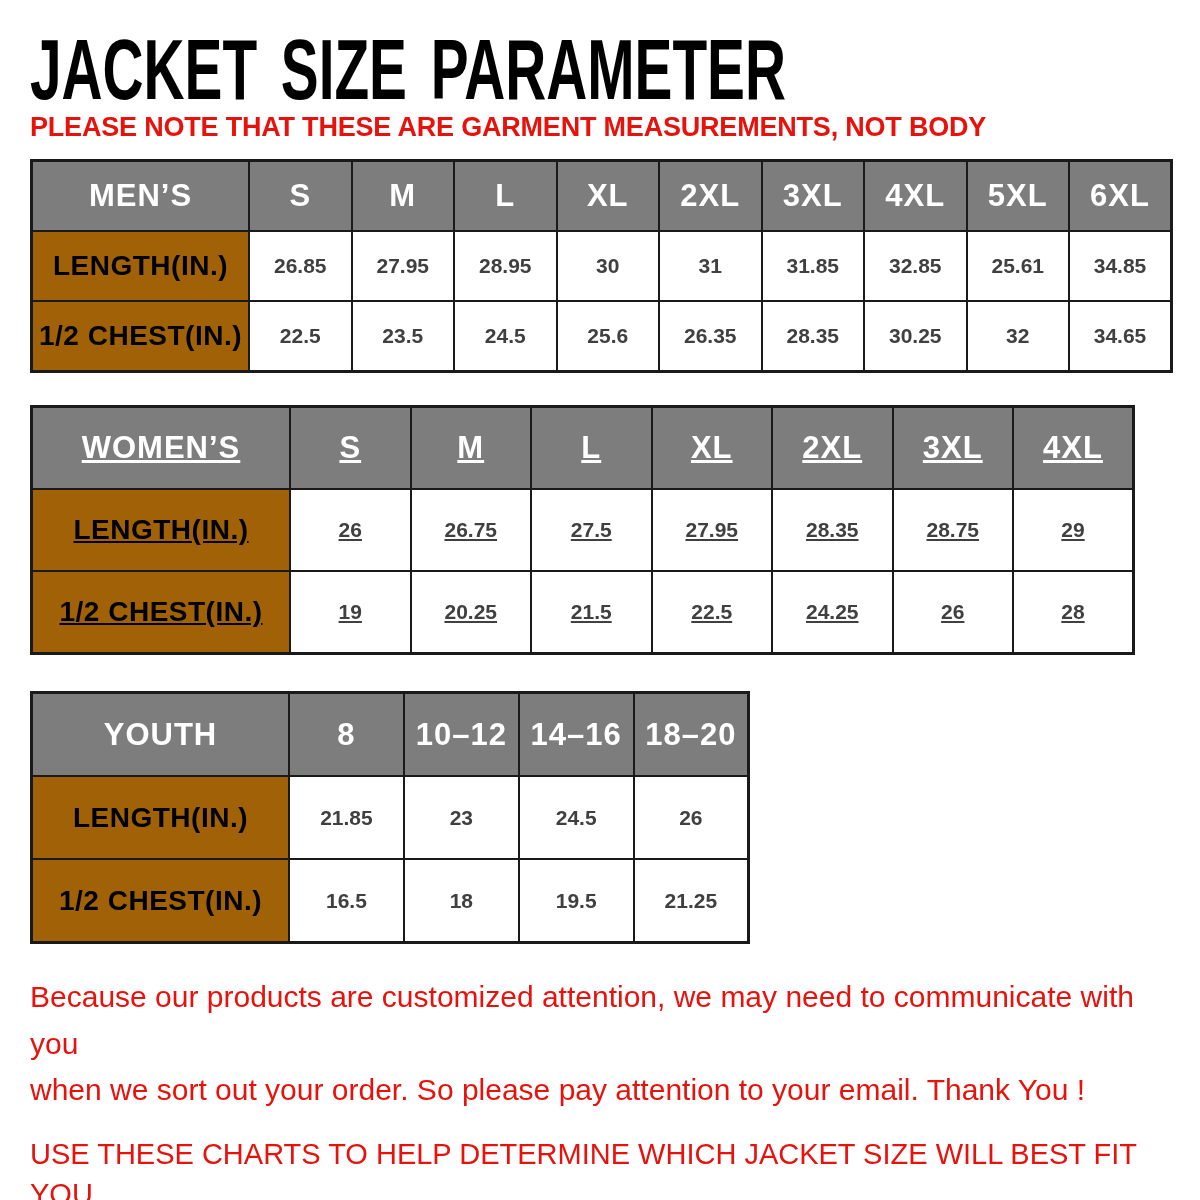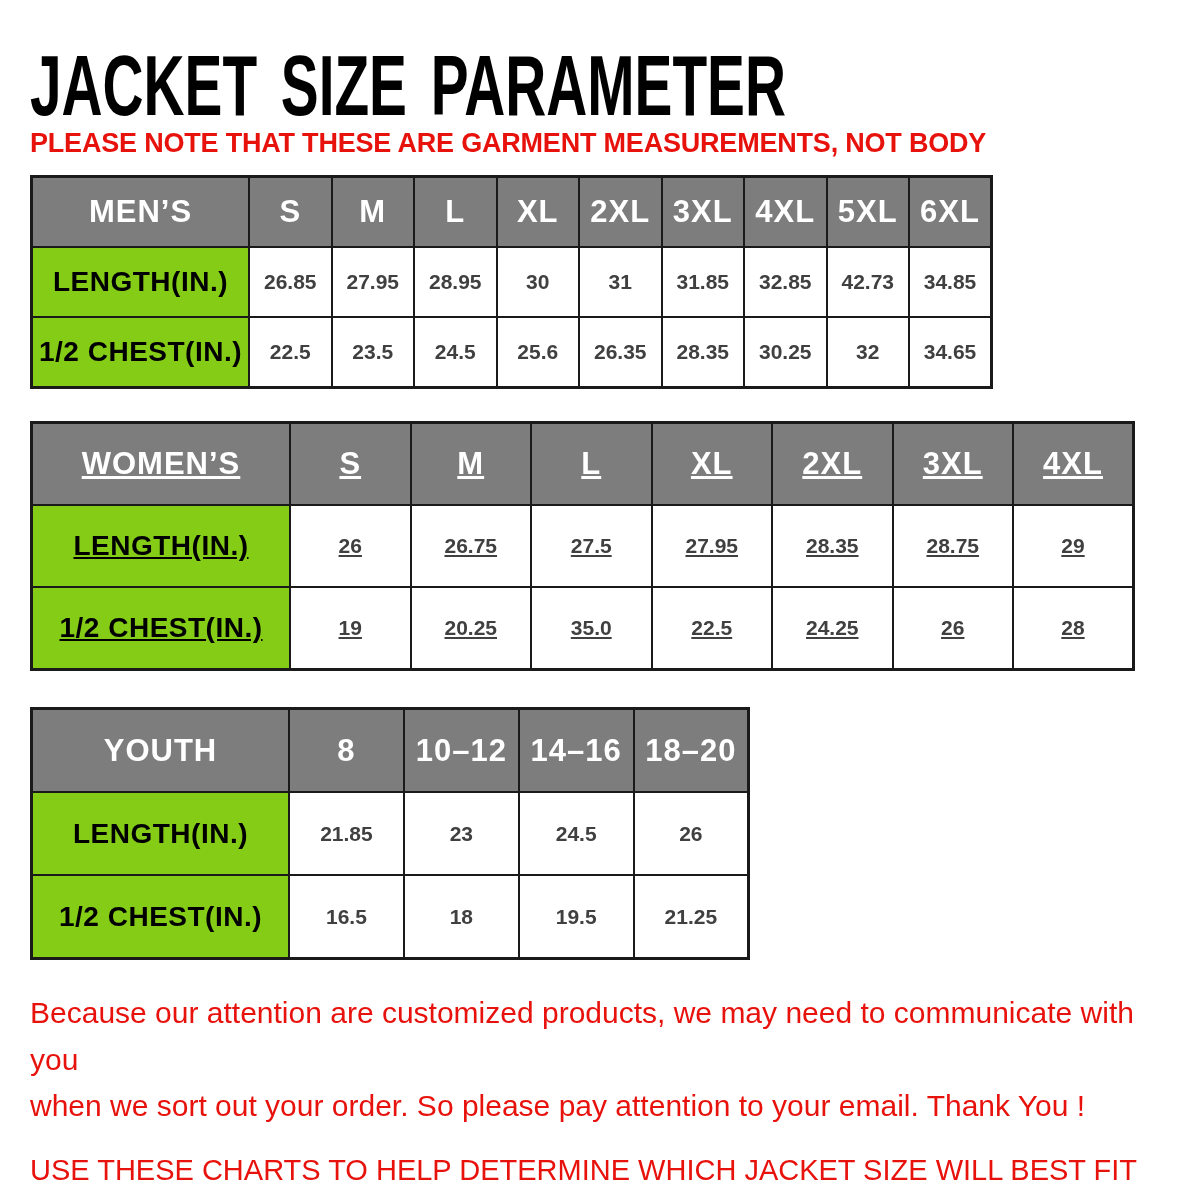--- a/index.html
+++ b/index.html
@@ -18,21 +18,20 @@
   }
   .page {
     padding: 26px 20px 0 30px;
     width: 1150px;
   }
   
   .title-wrap {
     height: 68px;
     margin-bottom: 14px;
     white-space: nowrap;
-    margin-top: 16px;
   }
   .title-text {
     display: inline-block;
     font-size: 86px;
     line-height: 1;
     font-weight: bold;
     color: #000;
     letter-spacing: 0px;
     word-spacing: 0.14em;
     transform: scaleX(0.66);
@@ -61,33 +60,33 @@
     overflow: hidden;
   }
   .size-table thead th {
     background: var(--gray);
     color: #ffffff;
     font-size: 31px;
     font-weight: bold;
     letter-spacing: 1px;
   }
   .size-table tbody th.row-label {
-    background: #84cc16;
+    background: #a16207;
     color: #000;
     font-size: 28px;
     font-weight: bold;
     letter-spacing: 0.5px;
   }
   .size-table td {
     color: #404040;
     font-size: 21px;
     font-weight: 600;
     margin-top: 48px;
   }
-  .tbl-mens  { width: 963px; margin-bottom: 32px; }
+  .tbl-mens  { width: 1143px; margin-bottom: 32px; }
   .tbl-mens  th, .tbl-mens  td { height: 68px; }
   .tbl-mens  .label-col { width: 215px; }
 
   .tbl-womens { width: 1105px; margin-bottom: 36px; }
   .tbl-womens th, .tbl-womens td { height: 80px; text-decoration: underline; }
   .tbl-womens .label-col { width: 256px; }
 
   .tbl-youth { width: 720px; margin-bottom: 30px; border-radius: 29px; }
   .tbl-youth th, .tbl-youth td { height: 81px; }
   .tbl-youth .label-col { width: 255px; }
@@ -139,21 +138,21 @@
         <tbody>
           <tr>
             <th scope="row" class="row-label">LENGTH(IN.)</th>
             <td>26.85</td>
             <td>27.95</td>
             <td>28.95</td>
             <td>30</td>
             <td>31</td>
             <td>31.85</td>
             <td>32.85</td>
-            <td>42.73</td>
+            <td>25.61</td>
             <td>34.85</td>
           </tr>
           <tr>
             <th scope="row" class="row-label">1/2 CHEST(IN.)</th>
             <td>22.5</td>
             <td>23.5</td>
             <td>24.5</td>
             <td>25.6</td>
             <td>26.35</td>
             <td>28.35</td>
@@ -187,21 +186,21 @@
             <td>27.5</td>
             <td>27.95</td>
             <td>28.35</td>
             <td>28.75</td>
             <td>29</td>
           </tr>
           <tr>
             <th scope="row" class="row-label">1/2 CHEST(IN.)</th>
             <td>19</td>
             <td>20.25</td>
-            <td>35.0</td>
+            <td>21.5</td>
             <td>22.5</td>
             <td>24.25</td>
             <td>26</td>
             <td>28</td>
           </tr>
         </tbody>
       </table>
     </div>
 
   <div>
@@ -228,19 +227,19 @@
             <td>16.5</td>
             <td>18</td>
             <td>19.5</td>
             <td>21.25</td>
           </tr>
         </tbody>
       </table>
     </div>
 
   <div class="footer-para1">
-    <div>Because our attention are customized products, we may need to communicate with you</div>
+    <div>Because our products are customized attention, we may need to communicate with you</div>
     <div>when we sort out your order. So please pay attention to your email. Thank You !</div>
   </div>
 
   <div class="footer-para2">USE THESE CHARTS TO HELP DETERMINE WHICH JACKET SIZE WILL BEST FIT YOU.</div>
 
 </div>
 
 </body></html>

